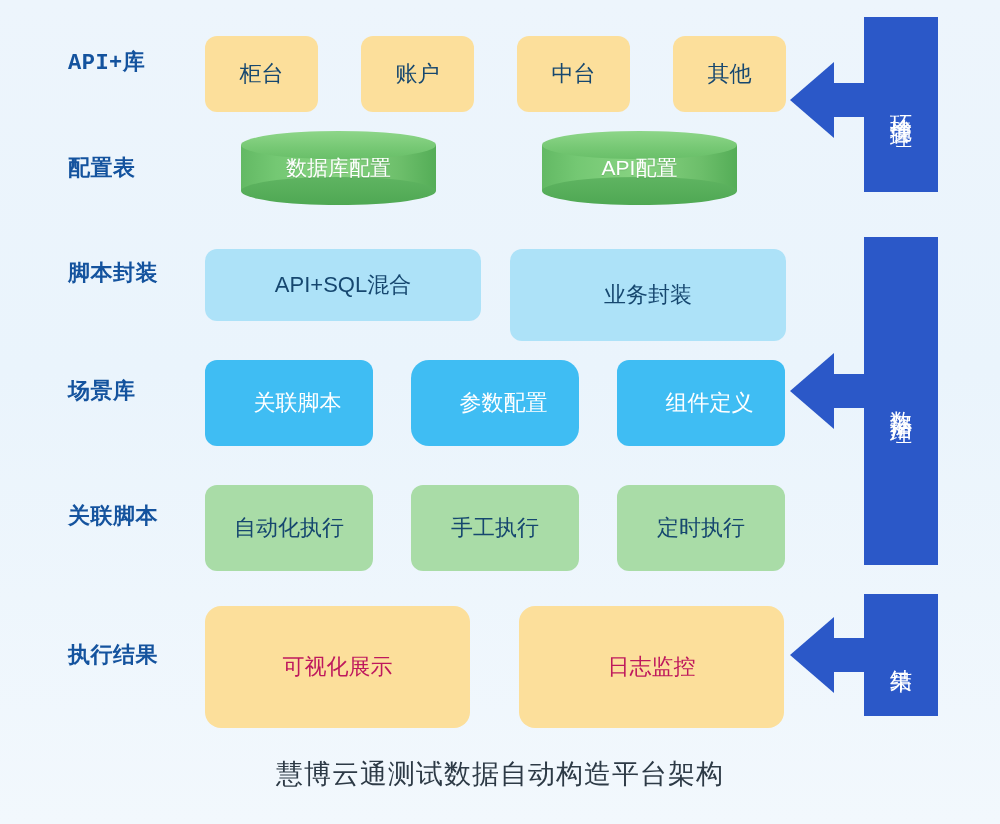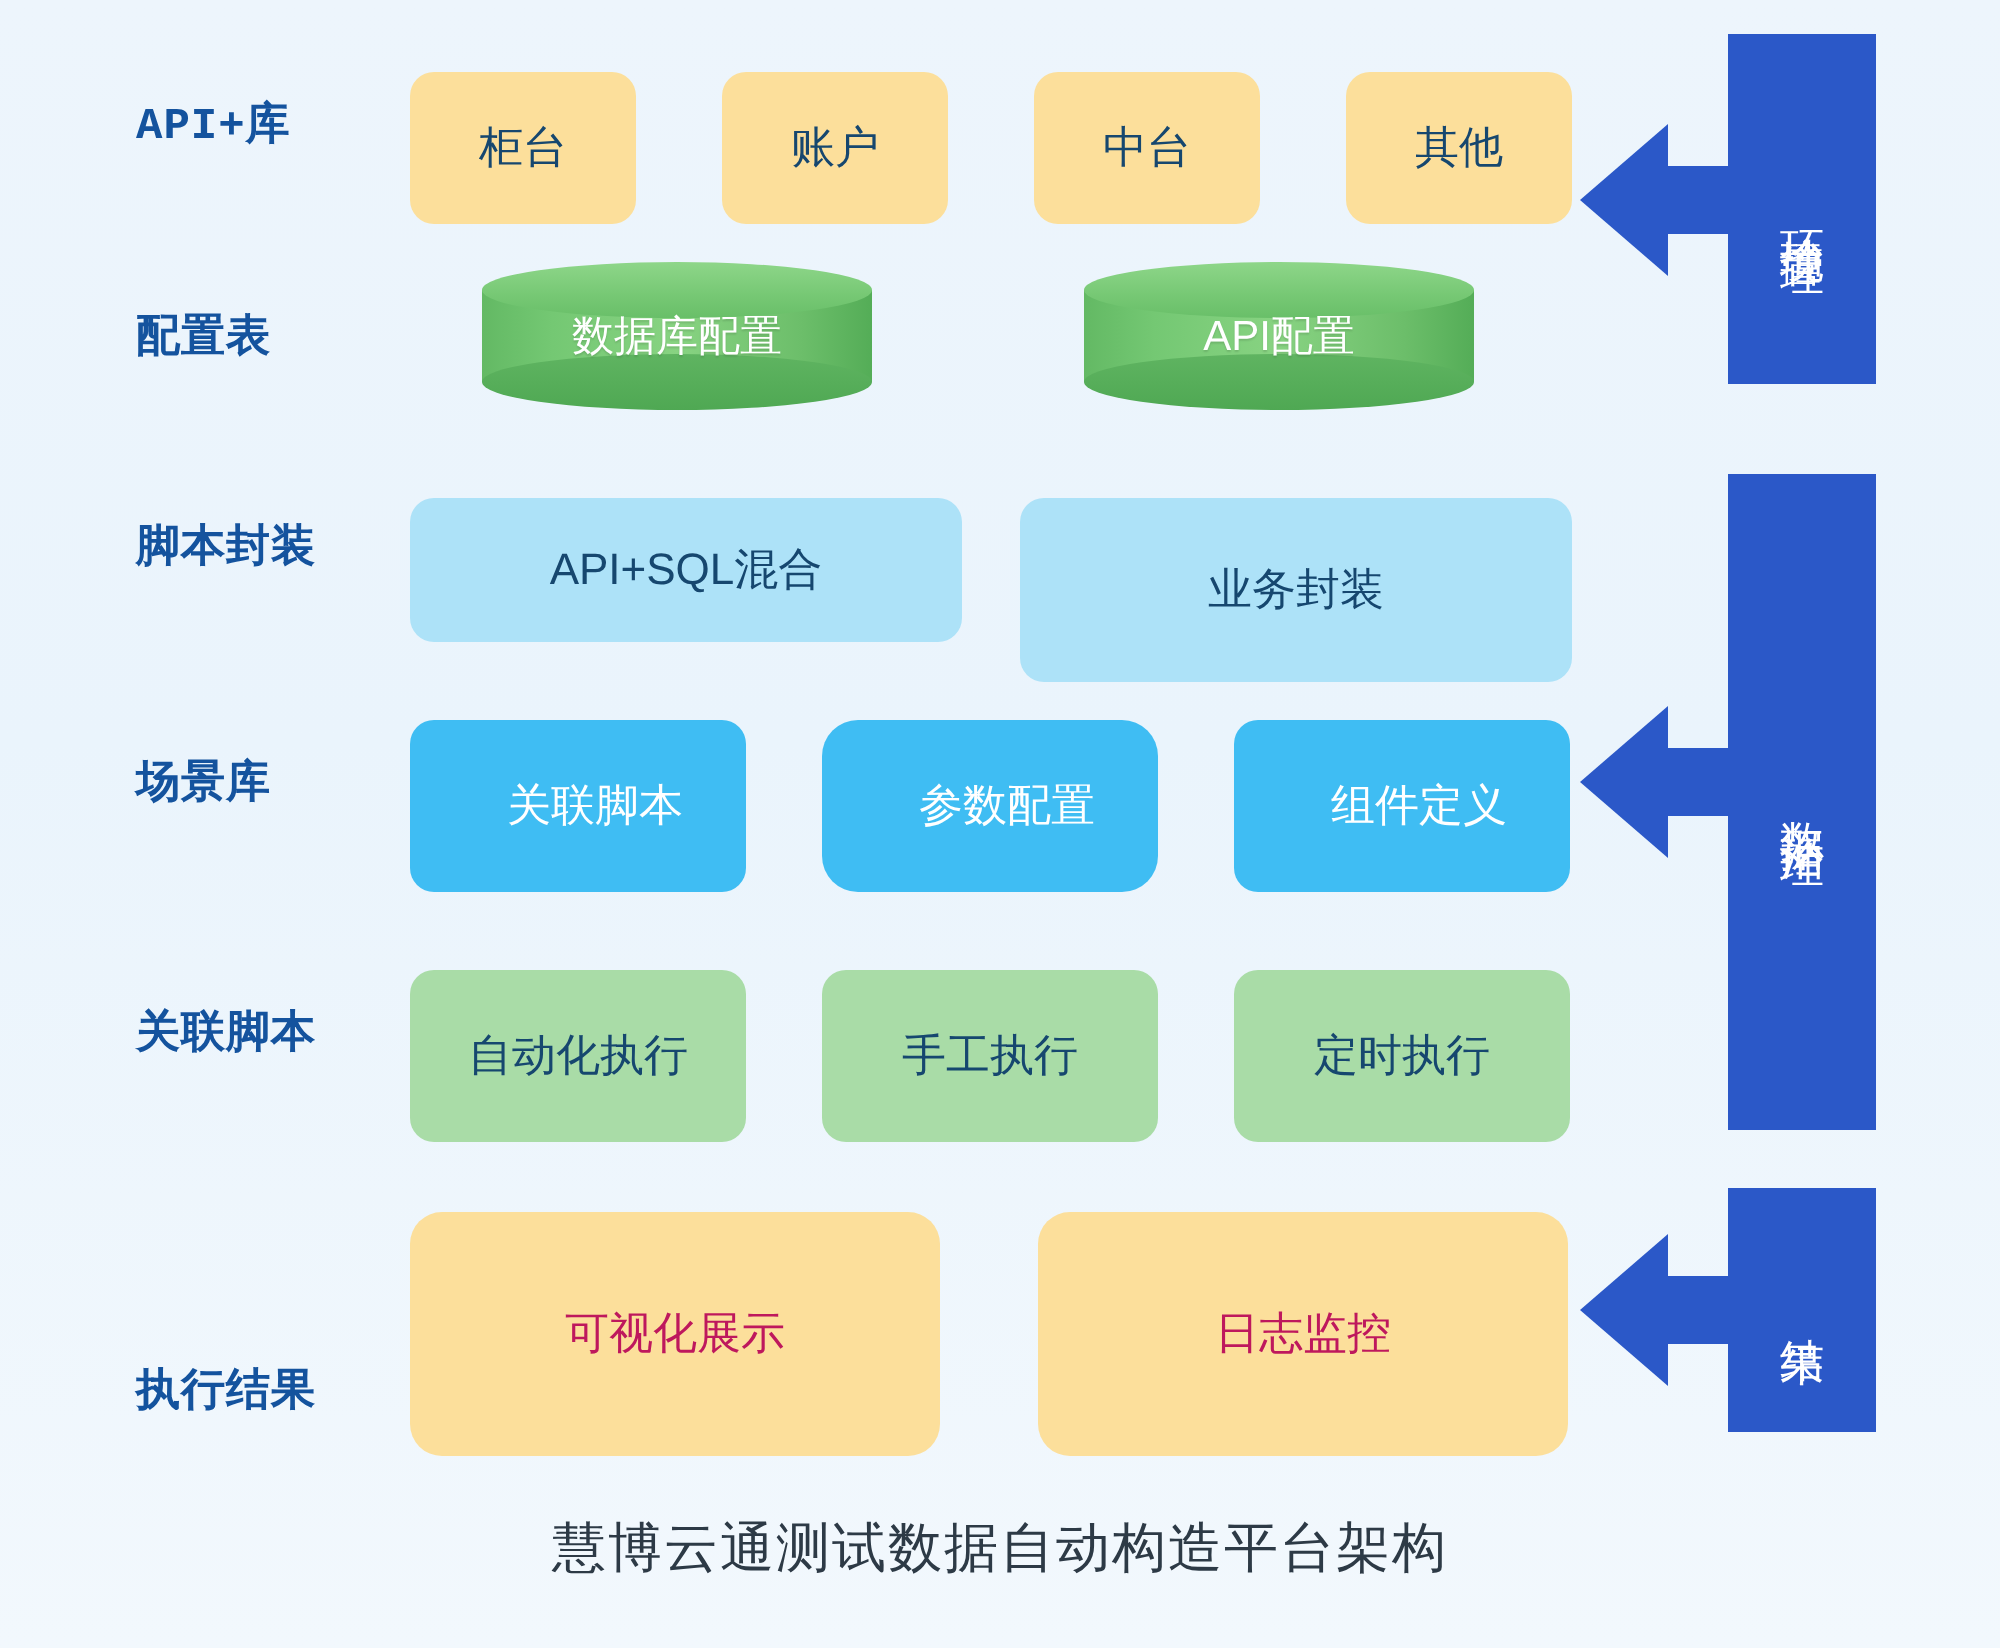--- a/index.html
+++ b/index.html
@@ -134,21 +134,21 @@
 </head>
 <body>
 
 <div id="canvas">
 
   <div class="row-label" style="top:62px;">API+库</div>
   <div class="row-label" style="top:168px;">配置表</div>
   <div class="row-label" style="top:273px;">脚本封装</div>
   <div class="row-label" style="top:391px;">场景库</div>
   <div class="row-label" style="top:516px;">关联脚本</div>
-  <div class="row-label" style="top:655px;margin-top:40px;">执行结果</div>
+  <div class="row-label" style="top:655px;">执行结果</div>
 
   <div class="node yellow" style="left:205px;top:24px;width:113px;height:76px;">柜台</div>
   <div class="node yellow" style="left:361px;top:24px;width:113px;height:76px;">账户</div>
   <div class="node yellow" style="left:517px;top:24px;width:113px;height:76px;">中台</div>
   <div class="node yellow" style="left:673px;top:24px;width:113px;height:76px;">其他</div>
 
   <div class="cyl" style="left:241px;top:131px;width:195px;height:74px;">
     <div class="body"></div>
     <div class="bottom"></div>
     <div class="top"></div>

